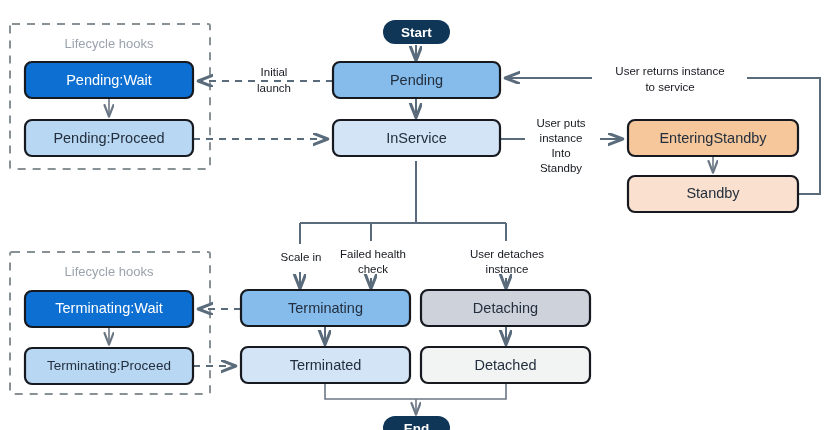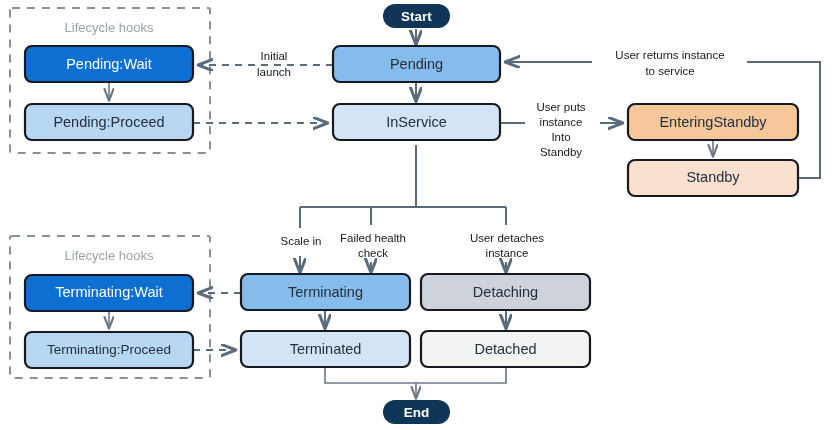--- a/index.html
+++ b/index.html
@@ -10,20 +10,21 @@
   body {
     width: 833px;
     height: 430px;
     font-family: "Liberation Sans", sans-serif;
     overflow: hidden;
   }
   #diagram-root {
     position: relative;
     width: 833px;
     height: 360px;
+    margin-top: 16px;
   }
   svg.layer {
     position: absolute;
     top: 0;
     left: 0;
     width: 833px;
     height: 430px;
   }
   text {
     font-family: "Liberation Sans", sans-serif;

